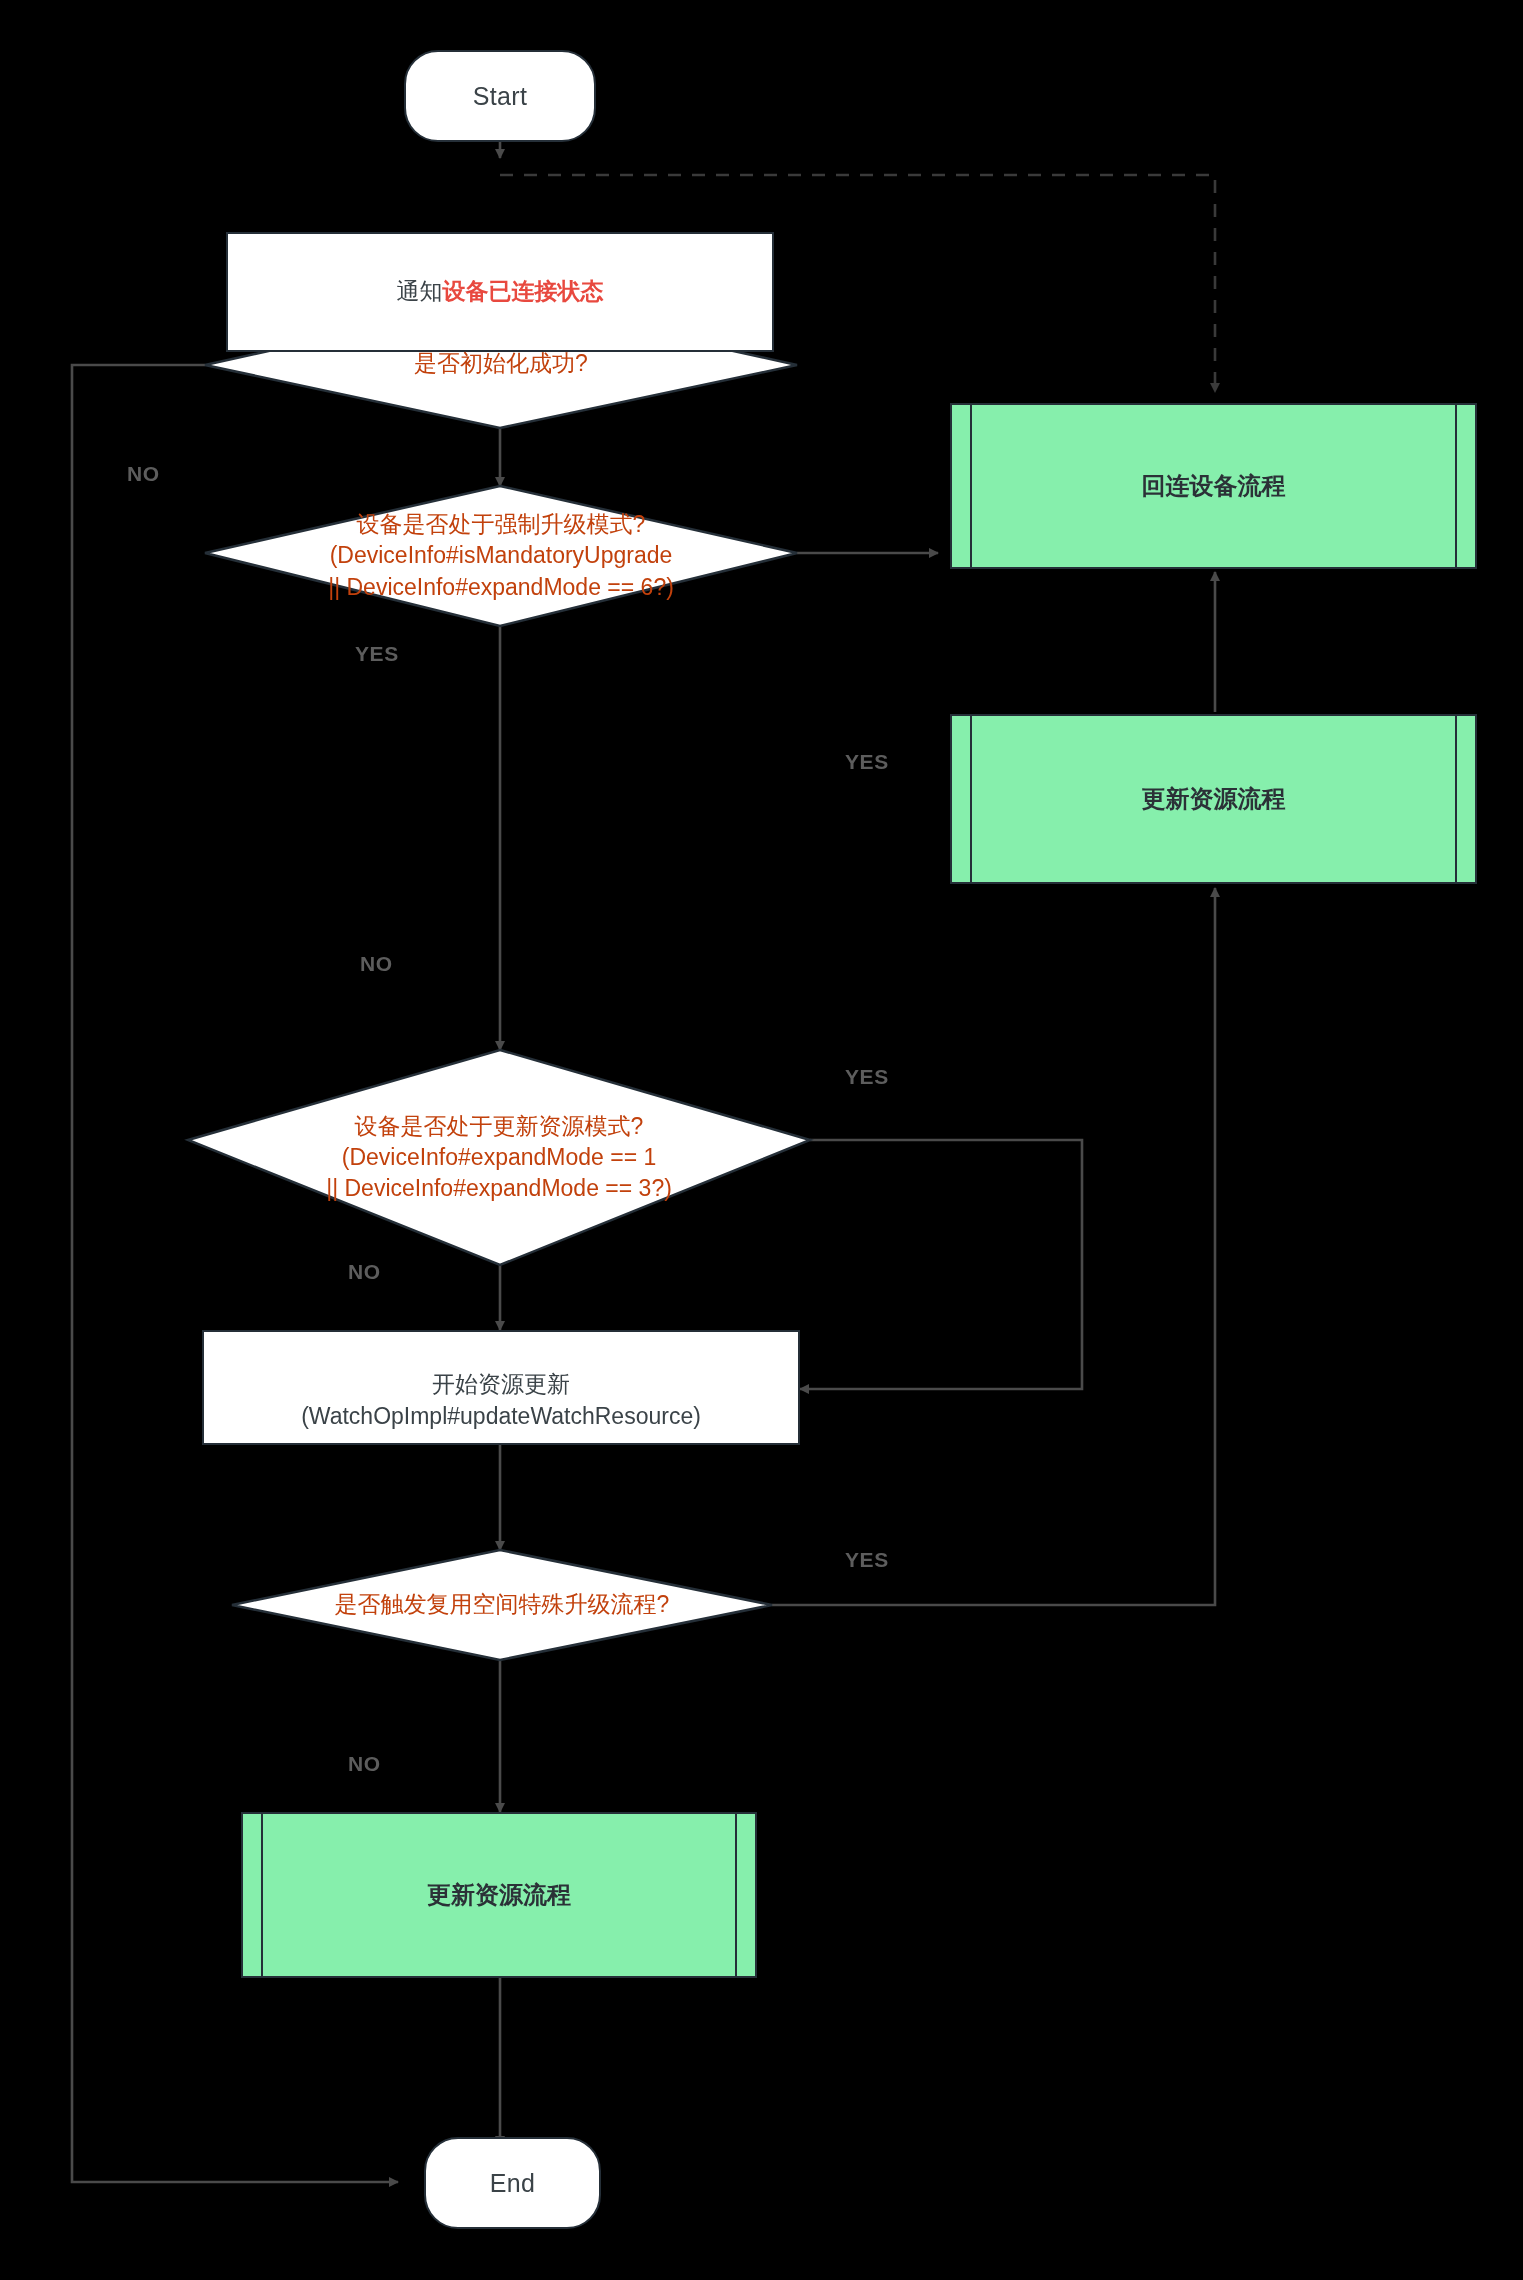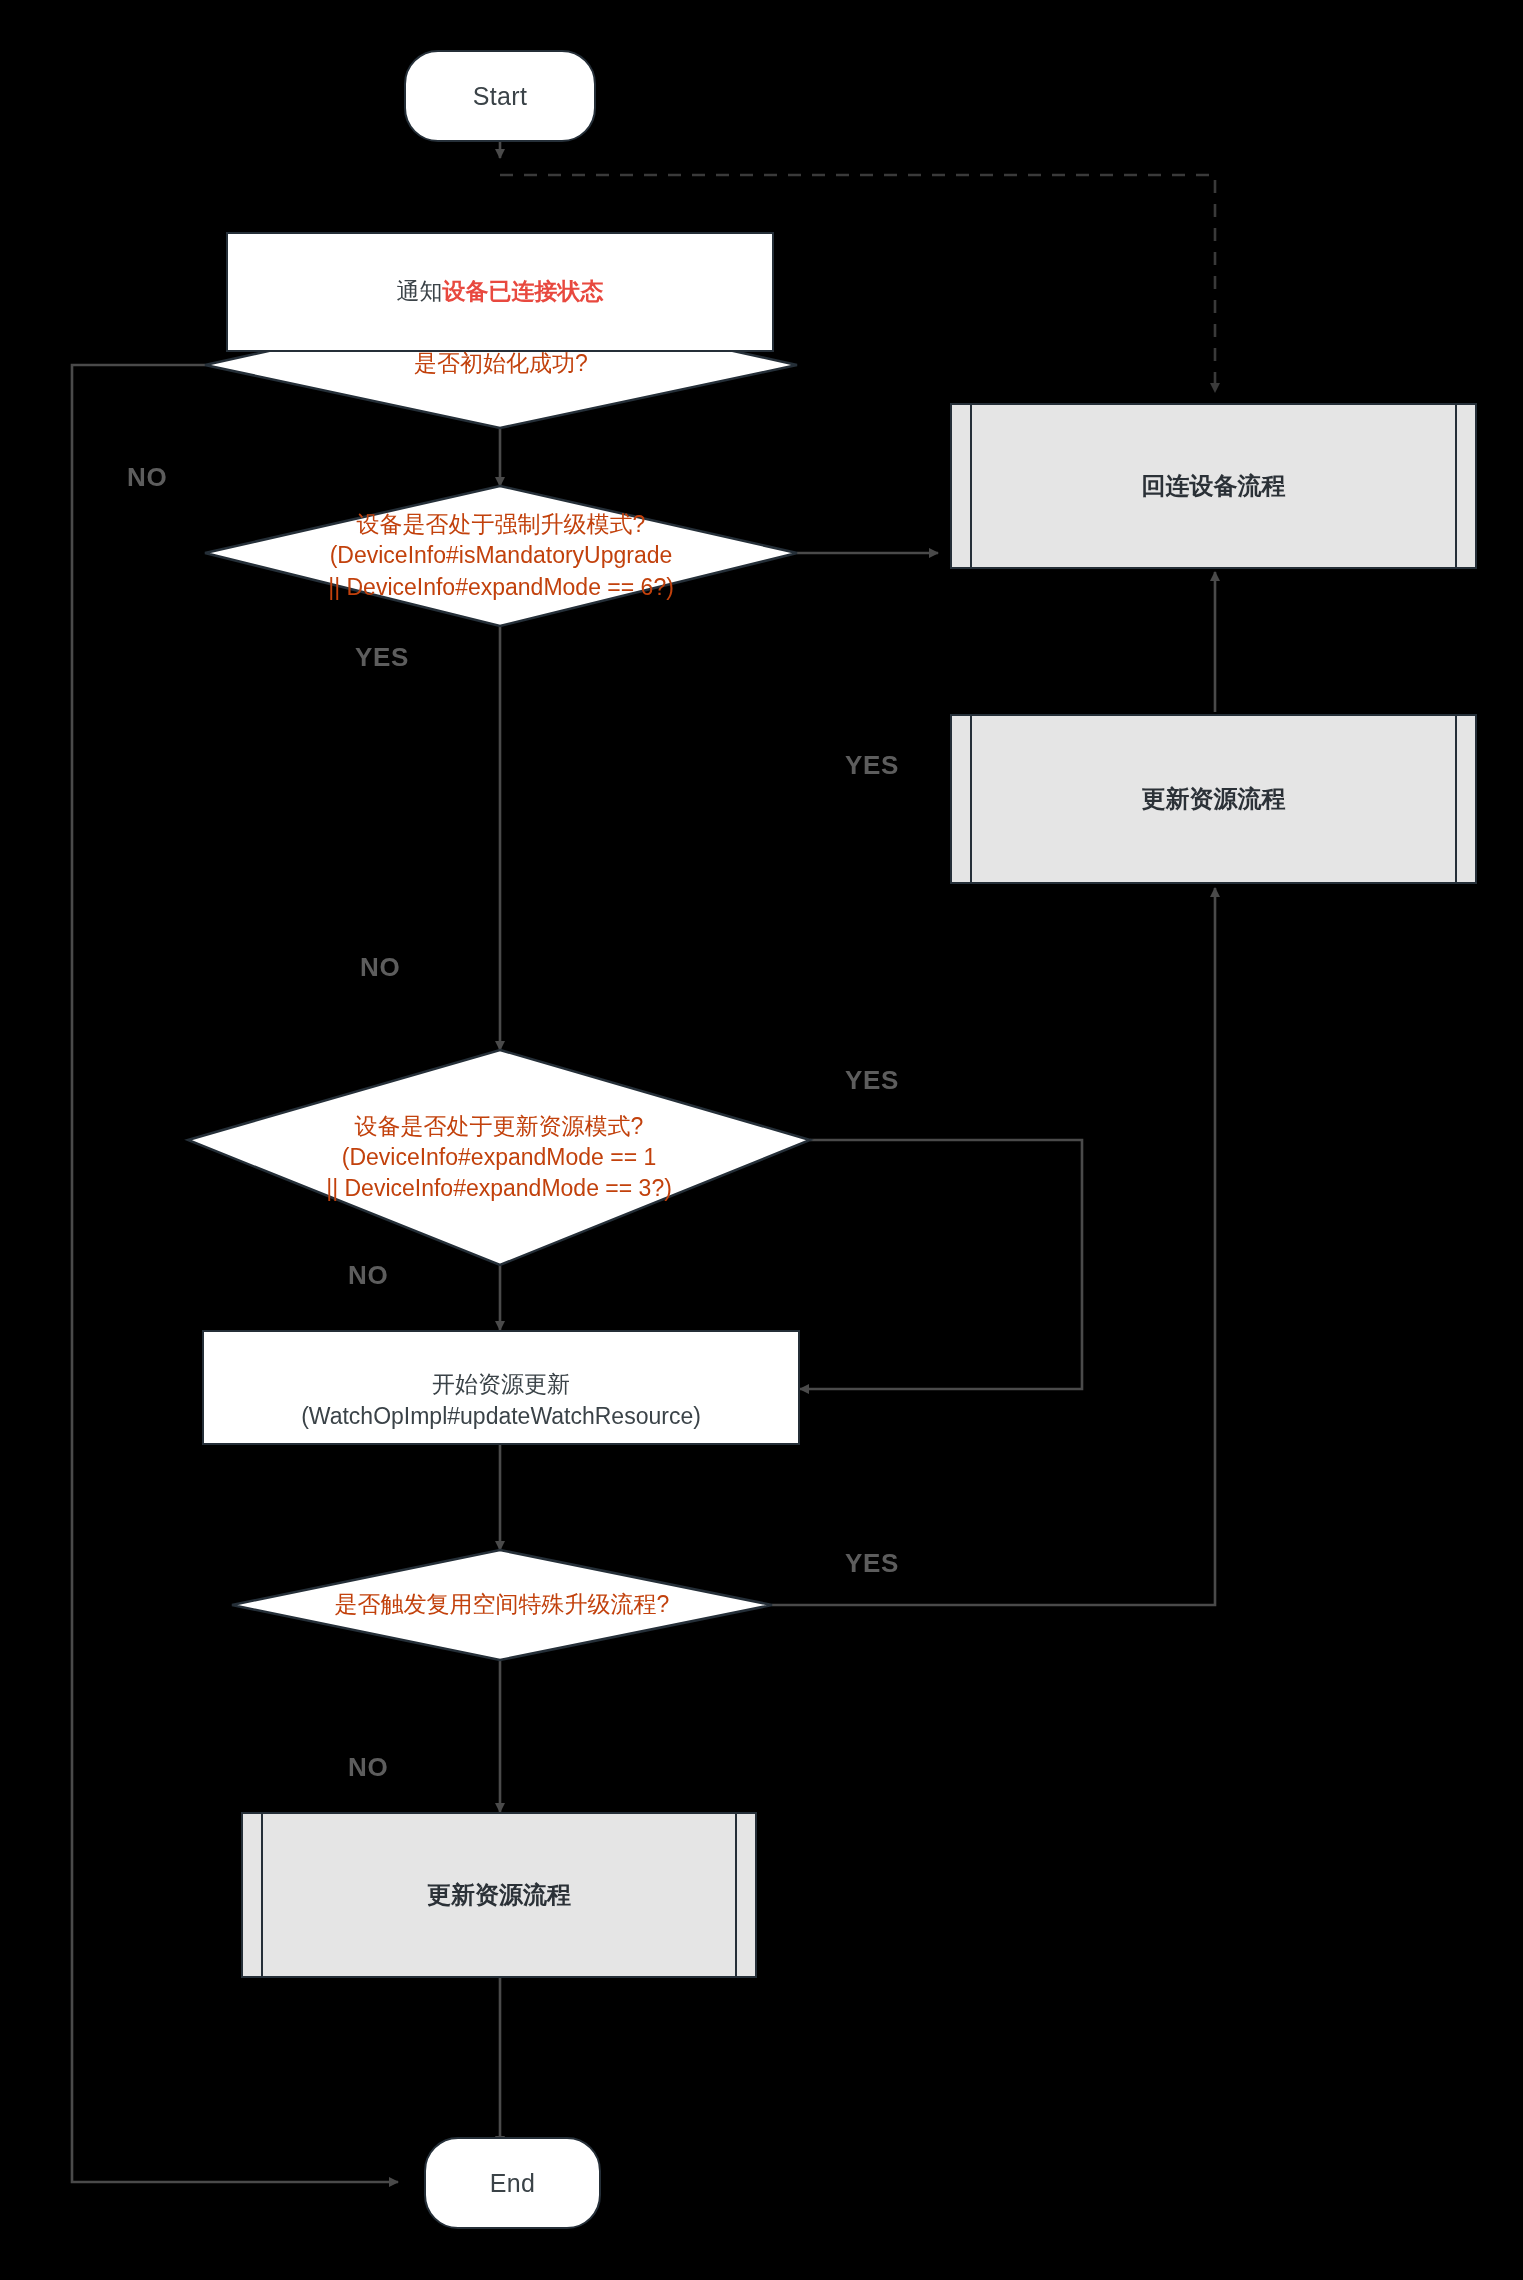--- a/index.html
+++ b/index.html
@@ -11,34 +11,34 @@
   .node{position:absolute;box-sizing:border-box;display:flex;
         align-items:center;justify-content:center;text-align:center;
         color:#2b3137;}
   .term{background:#ffffff;border:2.5px solid #252f38;border-radius:34px;
         font-size:25px;color:#3b4348;letter-spacing:.3px;}
   .proc{background:#ffffff;border:2.5px solid #252f38;font-size:23px;
         line-height:1.38;color:#3b4348;}
   .hl{color:#e8493f;font-weight:bold;}
   .proclabel{white-space:pre-line;margin-top:26px;}
 
-  .subproc{position:absolute;background:#e5e5e5;border:2.5px solid #252f38;
+  .subproc{position:absolute;background:#86efac;border:2.5px solid #252f38;
            box-sizing:border-box;display:flex;align-items:center;
            justify-content:center;font-weight:bold;font-size:24px;color:#2b3137;}
   .subproc::before,.subproc::after{content:"";position:absolute;top:0;bottom:0;
            width:0;border-left:2.5px solid #252f38;}
   .subproc::before{left:18px;}
   .subproc::after{right:18px;}
 
   .diamond{position:absolute;}
   .diamond .dtext{position:absolute;inset:0;display:flex;align-items:center;
         justify-content:center;text-align:center;white-space:pre-line;
         font-size:23px;line-height:1.35;color:#c2410c;pointer-events:none;}
 
-  .elabel{position:absolute;color:#5d5d5d;font-weight:bold;font-size:26px;
+  .elabel{position:absolute;color:#5d5d5d;font-weight:bold;font-size:21px;
           letter-spacing:.6px;}
 </style>
 </head>
 <body>
 
 <div id="stage">
 
   <svg id="wires" viewBox="0 0 1523 2280" xmlns="http://www.w3.org/2000/svg">
     <defs>
       <marker id="ah" markerWidth="12" markerHeight="12" refX="9" refY="5" orient="auto" markerUnits="userSpaceOnUse">

